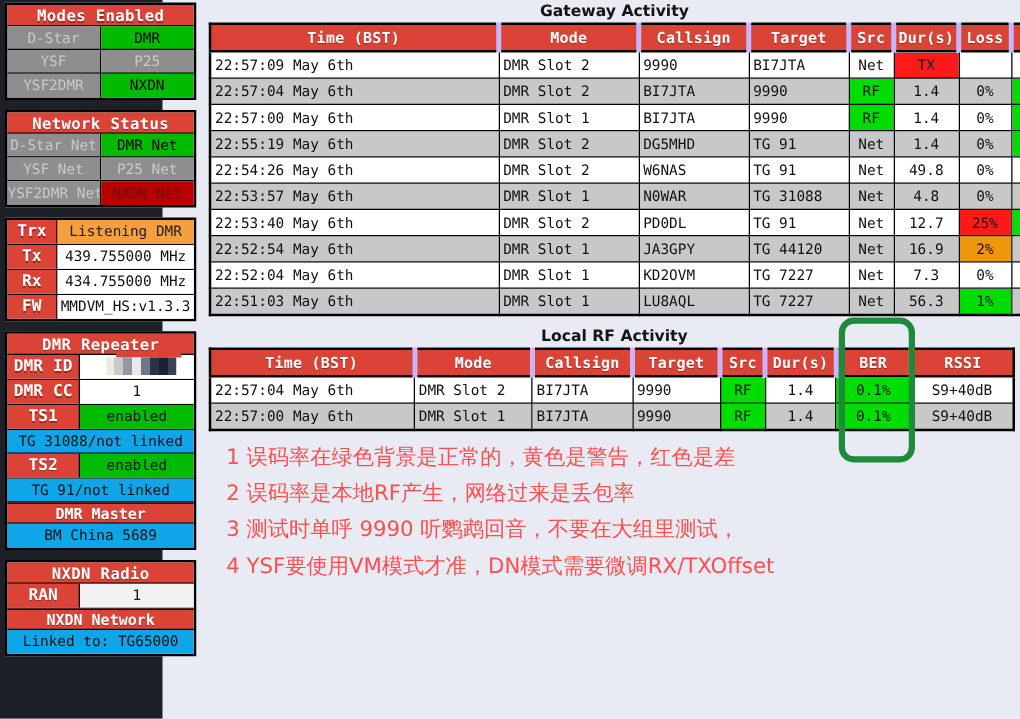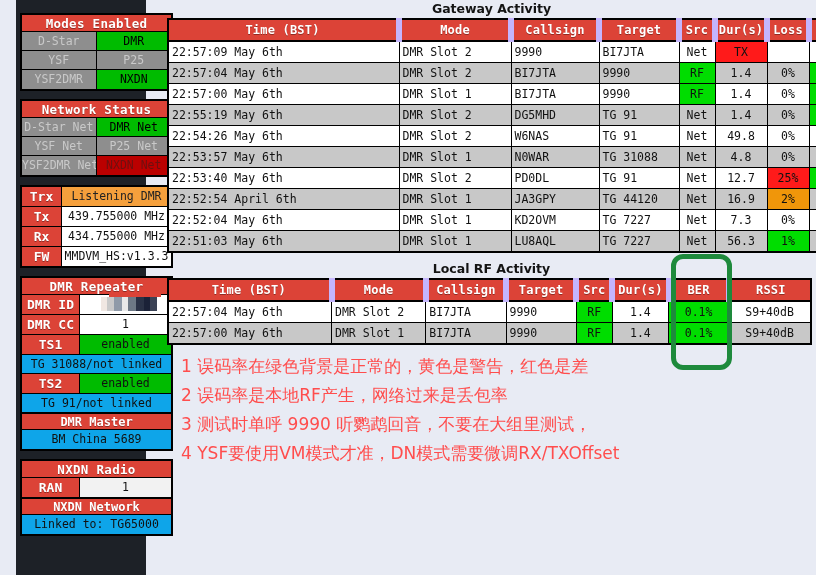--- a/index.html
+++ b/index.html
@@ -13,24 +13,24 @@
   }
   #page {
     position: relative;
     width: 816px; height: 575px;
     background: #e8ebf4;
   }
 
   
   #sidebar {
     position: absolute;
-    left: 16px; top: 0;
+    left: 0; top: 0;
     width: 130px; height: 575px;
     background: #1d2127;
-    padding: 13px 4px 0 4px;
+    padding: 2px 4px 0 4px;
   }
   .panel {
     background: #ffffff;
     border: 2px solid #000;
     margin-bottom: 8px;
     width: 153px;
   }
   .panel-title {
     background: #dc4337;
     color: #ffffff;
@@ -125,21 +125,21 @@
   table.act {
     width: 645px;
     border-collapse: collapse;
     border: 2px solid #000;
     table-layout: fixed;
     background: #fff;
   }
   table.act th {
     background: #dc4337; color: #fff; font-weight: bold;
     font-size: 12px; height: 20px; line-height: 20px;
-    border-right: 6px solid #c4b5fd; border-bottom: 2px solid #000;
+    border-right: 4px solid #c4b5fd; border-bottom: 2px solid #000;
     text-shadow: 0 1px 0 rgba(0,0,0,.35);
     padding: 0; letter-spacing: .2px;
   }
   table.act th:last-child { border-right: none; }
   table.act td {
     font-size: 11.5px; height: 20px; line-height: 20px;
     border-right: 1px solid #000; border-bottom: 1px solid #000;
     padding: 0 3px; color: #111; white-space: nowrap; overflow: hidden;
   }
   table.act td:last-child { border-right: none; }
@@ -351,21 +351,21 @@
             <td class="l">22:53:40 May 6th</td>
             <td class="l">DMR Slot 2</td>
             <td class="l call">PD0DL</td>
             <td class="l">TG 91</td>
             <td class="c">Net</td>
             <td class="c">12.7</td>
             <td class="c cell-red">25%</td>
             <td class="c cell-green">0.2%</td>
           </tr>
         <tr class="even">
-            <td class="l">22:52:54 April 6th</td>
+            <td class="l">22:52:54 May 6th</td>
             <td class="l">DMR Slot 1</td>
             <td class="l call">JA3GPY</td>
             <td class="l">TG 44120</td>
             <td class="c">Net</td>
             <td class="c">16.9</td>
             <td class="c cell-orange">2%</td>
             <td class="c">0.0%</td>
           </tr>
         <tr class="odd">
             <td class="l">22:52:04 May 6th</td>

